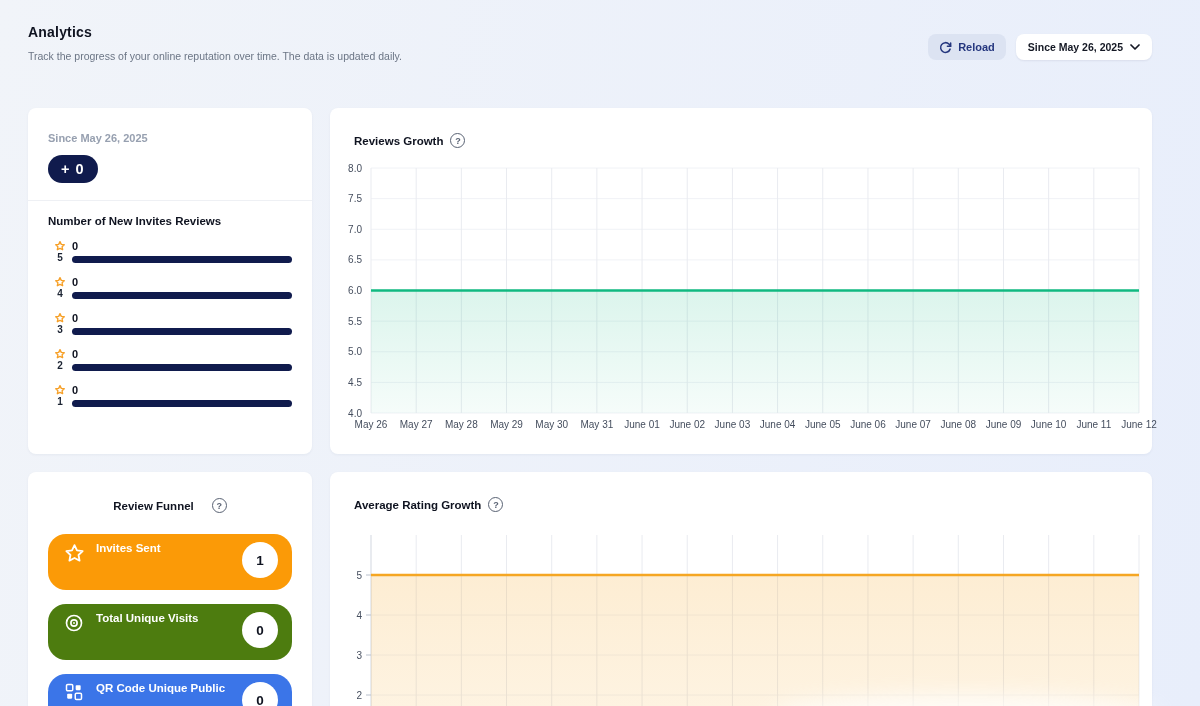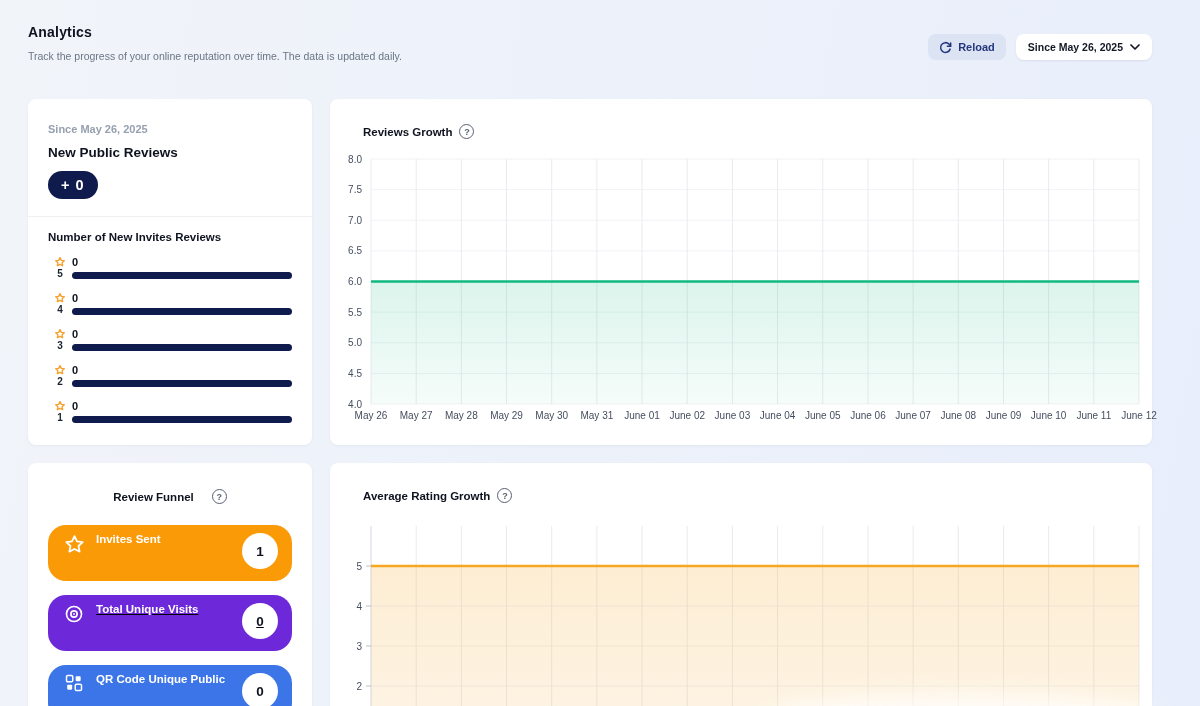--- a/index.html
+++ b/index.html
@@ -1,21 +1,21 @@
 <!DOCTYPE html>
 <html><head>
 <meta charset="utf-8">
 <style>
 *{box-sizing:border-box}
 html,body{margin:0;padding:0}
 body{width:1200px;height:706px;overflow:hidden;font-family:"Liberation Sans",sans-serif;background:linear-gradient(100deg,#f1f4f9 0%,#e8eefb 100%)}
 .page{position:relative;width:1180px;height:706px;overflow:hidden}
 header{display:flex;justify-content:space-between;padding:23px 28px 0}
 .page-title{font-size:14px;font-weight:bold;color:#0f1320;margin:1px 0 0;letter-spacing:.2px}
-.page-subtitle{font-size:10.5px;color:#6b7585;margin:10px 0 7px}
+.page-subtitle{font-size:10.5px;color:#6b7585;margin:10px 0 16px}
 .header-controls{display:flex;gap:10px;align-items:flex-start;margin-top:11px}
 .reload-btn{display:flex;align-items:center;gap:6px;height:26px;padding:0 11px;border:none;border-radius:8px;background:#dce3f2;color:#25377f;font-family:Liberation Sans, sans-serif;font-size:11px;font-weight:bold;cursor:pointer}
 .date-filter{display:flex;align-items:center;gap:7px;height:26px;padding:0 12px;border:none;border-radius:8px;background:#fff;color:#141824;font-family:inherit;font-size:10.5px;font-weight:bold;box-shadow:0 1px 2px rgba(20,30,60,.08);cursor:pointer}
 .grid{display:flex;gap:18px;padding:0 28px;margin-top:30px;align-items:flex-start}
 .col-left{flex:0 0 284px;display:flex;flex-direction:column;gap:18px}
 .col-right{flex:1;display:flex;flex-direction:column;gap:18px}
 .card{background:#fff;border-radius:8px;box-shadow:0 1px 3px rgba(25,39,80,.05)}
 
 .nr-card{height:346px;overflow:hidden}
 .nr-head{padding:24px 20px 0}
@@ -39,21 +39,21 @@
 .help{width:15px;height:15px;border:1.4px solid #596273;border-radius:50%;display:inline-flex;align-items:center;justify-content:center;font-size:9px;font-weight:bold;color:#596273;flex:0 0 15px}
 .funnel-item{display:flex;align-items:flex-start;width:100%;height:56px;border-radius:18px;border:none;padding:8px 14px;margin-top:14px;cursor:pointer;font-family:inherit}
 .funnel-item.first{margin-top:21px}
 .funnel-ic{display:flex;align-items:center;justify-content:center;width:24px}
 .funnel-label{color:#fff;font-weight:bold;font-size:11.5px;margin-left:10px}
 .funnel-badge{margin-left:auto;width:36px;height:36px;border-radius:50%;background:#fff;display:flex;align-items:center;justify-content:center;font-weight:bold;font-size:13.5px;color:#0f1320}
 
 .chart-card{position:relative}
 .chart-card.c1{height:346px}
 .chart-card.c2{height:330px}
-.chart-head{position:absolute;left:33px;top:25px;display:flex;align-items:center;gap:7px;font-size:11.5px;font-weight:bold;color:#0f1320;z-index:2}
+.chart-head{position:absolute;left:24px;top:25px;display:flex;align-items:center;gap:7px;font-size:11.5px;font-weight:bold;color:#0f1320;z-index:2}
 .chart-svg{position:absolute;left:0;top:0}
 .bottom-fade{position:absolute;left:770px;top:694px;width:390px;height:42px;background:#fff;opacity:.7;border-radius:50%;filter:blur(10px);pointer-events:none;z-index:5}
 </style>
 </head>
 <body>
 
 <div class="page">
   <header>
     <div>
       <h1 class="page-title">Analytics</h1>
@@ -78,21 +78,20 @@
         </span>
       </button>
     </div>
   </header>
 
   <main class="grid">
     <div class="col-left">
       <section class="card nr-card">
         <div class="nr-head">
           <p class="since">Since May 26, 2025</p>
-          <h2 class="nr-title">New Public Reviews</h2>
           <span class="badge-pill">+ 0</span>
         </div>
         <div class="divider"></div>
         <div class="breakdown">
           <h3 class="breakdown-title">Number of New Invites Reviews</h3>
           <div class="star-rows" id="star-rows">
               <div class="star-row">
                 <div class="star-col">
                   <span style="display:flex;height:12px">
                     <svg width="12" height="12" viewBox="0 0 24 24">
@@ -174,21 +173,21 @@
         <div id="funnel-items">
             <button class="funnel-item first" style="background: rgb(251, 154, 7);">
               <span class="funnel-ic">
                 <svg width="23" height="23" viewBox="0 0 24 24">
                   <path d="M12 3.3l2.6 5.4 5.9.8-4.3 4.1 1.1 5.8L12 16.7l-5.3 2.7 1.1-5.8-4.3-4.1 5.9-.8z" fill="none" stroke="#fff" stroke-width="1.9" stroke-linejoin="round"></path>
                 </svg>
               </span>
               <span class="funnel-label">Invites Sent</span>
               <span class="funnel-badge">1</span>
             </button>
-            <button class="funnel-item" style="background: #6d28d9; text-decoration: underline;">
+            <button class="funnel-item" style="background: #4d7c0f;">
               <span class="funnel-ic">
                 <svg width="22" height="22" viewBox="0 0 24 24">
                   <circle cx="12" cy="12" r="8.2" fill="none" stroke="#fff" stroke-width="1.8"></circle>
                   <circle cx="12" cy="12" r="3.4" fill="none" stroke="#fff" stroke-width="1.8"></circle>
                   <circle cx="12" cy="12" r="1" fill="#fff"></circle>
                 </svg>
               </span>
               <span class="funnel-label">Total Unique Visits</span>
               <span class="funnel-badge">0</span>
             </button>

